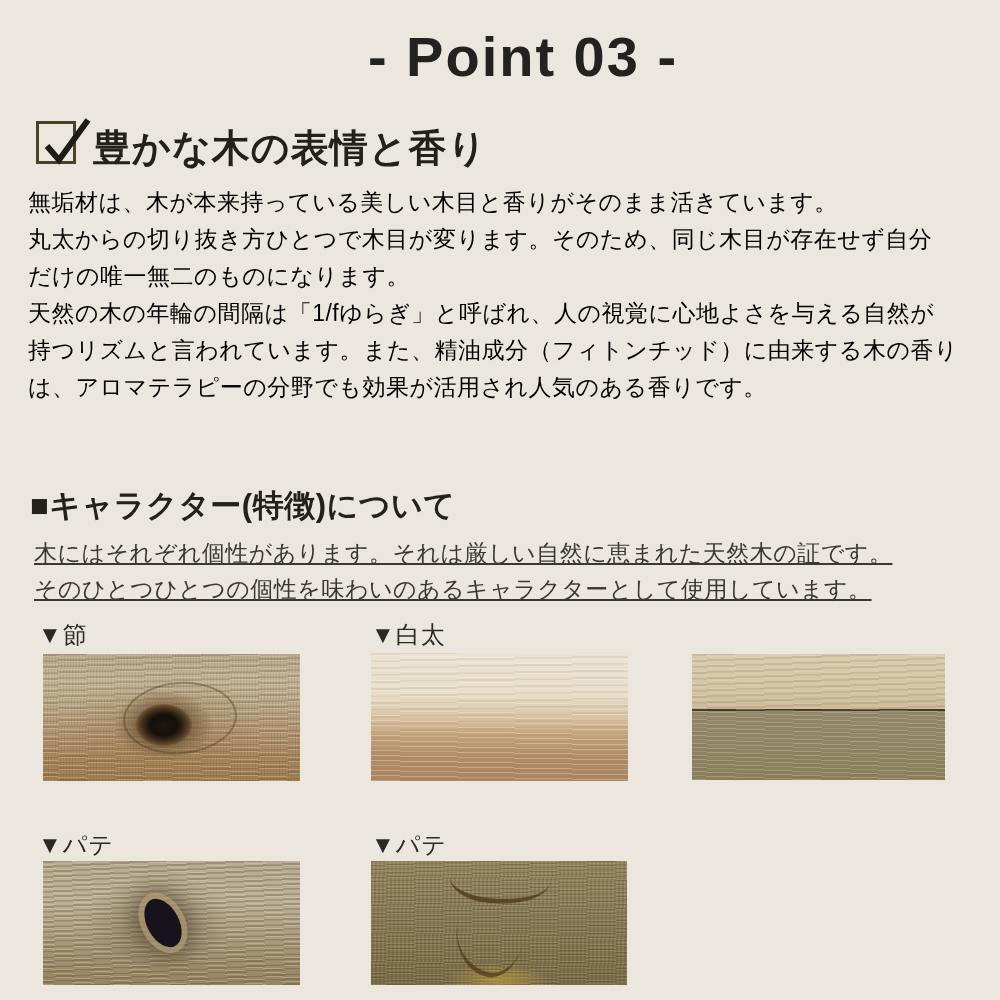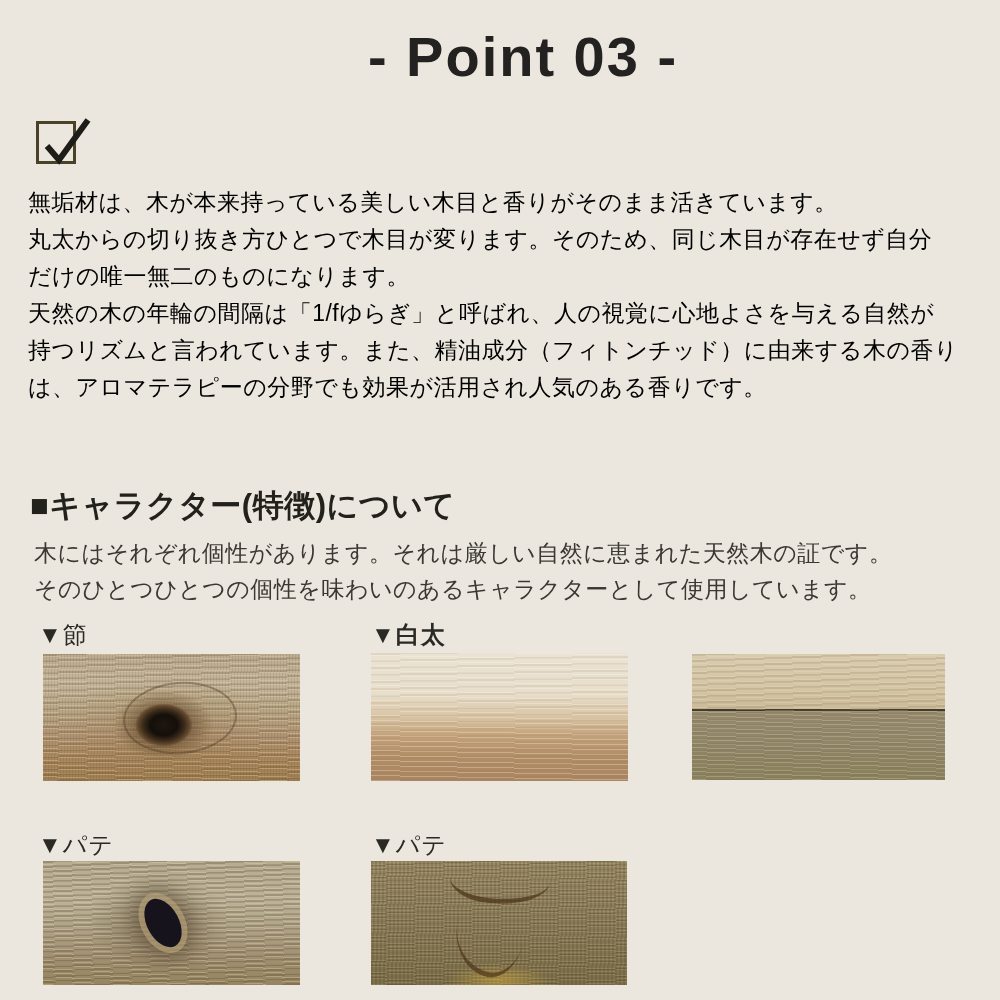--- a/index.html
+++ b/index.html
@@ -48,30 +48,31 @@
   .character-heading{
     position:absolute;left:30px;top:485px;
     font-size:31px;font-weight:bold;letter-spacing:0.5px;
     color:#23211c;margin:0;
   }
   .body-character{
     position:absolute;left:34px;top:535px;width:950px;
     font-size:23px;line-height:36px;letter-spacing:0.5px;
     color:#3b3833;margin:0;
     white-space:pre-line;
+    text-decoration:underline;
   }
 
   
   .fig-label{
     position:absolute;
     font-size:24px;letter-spacing:1px;
     color:#2b2924;margin:0;
   }
   .lbl-1{left:38px;top:619px;}
-  .lbl-2{left:371px;top:619px;font-weight:bold;}
+  .lbl-2{left:371px;top:619px;}
   .lbl-3{left:692px;top:619px;}
   .lbl-4{left:38px;top:829px;}
   .lbl-5{left:371px;top:829px;}
 
   .wood{position:absolute;overflow:hidden;}
   .wood-1{left:43px; top:654px;width:257px;height:127px;}
   .wood-2{left:371px;top:653px;width:257px;height:128px;}
   .wood-3{left:692px;top:654px;width:253px;height:126px;}
   .wood-4{left:43px; top:861px;width:257px;height:124px;}
   .wood-5{left:371px;top:861px;width:256px;height:124px;}
@@ -151,20 +152,21 @@
 <body>
 
 <div class="page">
 
   <h1 class="title">- Point 03 -</h1>
 
   <span class="checkbox"></span>
   <svg class="checkmark" viewBox="0 0 56 62" aria-hidden="true">
     <polyline points="9,34 21,48 50,8" fill="none" stroke="#1d1c18" stroke-width="6" stroke-linecap="butt"></polyline>
   </svg>
+  <h2 class="feature-heading">豊かな木の表情と香り</h2>
 
   <p class="body-main">無垢材は、木が本来持っている美しい木目と香りがそのまま活きています。
 丸太からの切り抜き方ひとつで木目が変ります。そのため、同じ木目が存在せず自分
 だけの唯一無二のものになります。
 天然の木の年輪の間隔は「1/fゆらぎ」と呼ばれ、人の視覚に心地よさを与える自然が
 持つリズムと言われています。また、精油成分（フィトンチッド）に由来する木の香り
 は、アロマテラピーの分野でも効果が活用され人気のある香りです。</p>
 
   <h3 class="character-heading">■キャラクター(特徴)について</h3>
   <p class="body-character">木にはそれぞれ個性があります。それは厳しい自然に恵まれた天然木の証です。

